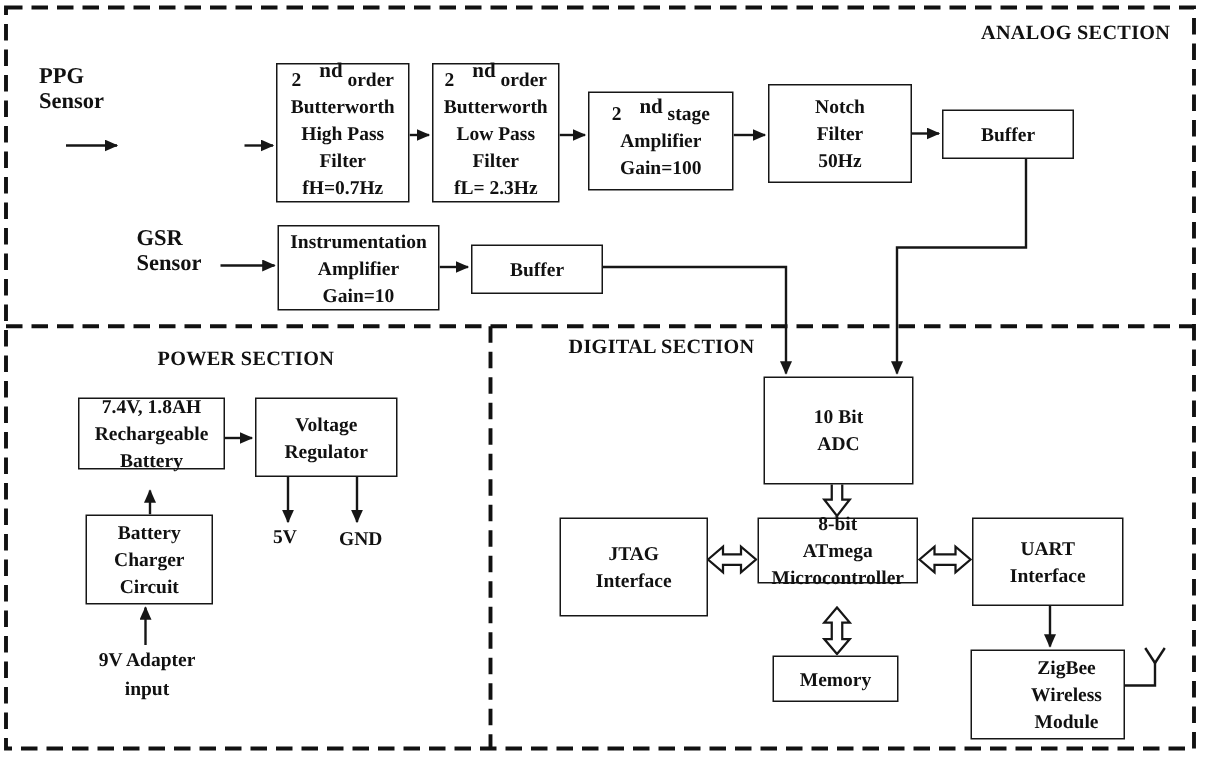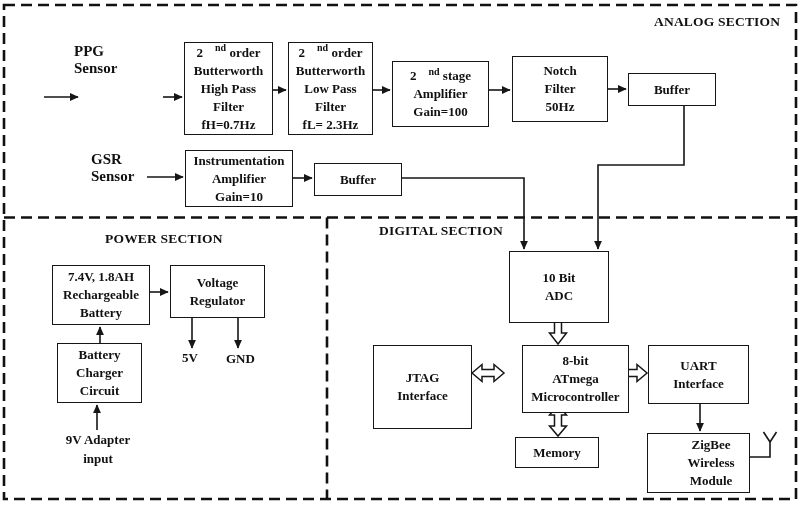--- a/index.html
+++ b/index.html
@@ -12,21 +12,21 @@
     position:absolute;box-sizing:border-box;border:1.7px solid #161616;background:#fff;
     display:flex;flex-direction:column;align-items:center;justify-content:center;
     text-align:center;font-weight:bold;font-size:13px;line-height:18px;
   }
   .pre{white-space:pre-line;}
   .lbl{position:absolute;font-weight:bold;white-space:pre-line;}
   .sensor-lbl{font-size:15px;line-height:17px;}
   .section-lbl{font-size:13.5px;letter-spacing:0.2px;}
   .pin-lbl{font-size:13px;}
   .adapter-lbl{font-size:13px;line-height:19px;text-align:center;}
-  sup{font-size:10px;line-height:0;vertical-align:super;margin-left:12px;}
+  sup{font-size:14px;line-height:0;vertical-align:super;margin-left:12px;}
 </style>
 </head>
 <body>
 
 <div id="stage">
 
   <svg id="wires" viewBox="0 0 803 505" xmlns="http://www.w3.org/2000/svg">
     <defs>
       <marker id="ah" markerWidth="11" markerHeight="10" refX="8.2" refY="4" orient="auto" markerUnits="userSpaceOnUse">
         <path d="M0,0 L9,4 L0,8 Z" fill="#161616"></path>
@@ -69,21 +69,21 @@
       <path d="M750,457 L770,457 L770,441"></path>
       <path d="M770,442 L763.5,432"></path>
       <path d="M770,442 L776.5,432"></path>
     </g>
   </svg>
 
   <div class="lbl section-lbl" style="left:606px;top:14px;margin-left:48px;">ANALOG SECTION</div>
   <div class="lbl section-lbl" style="left:105px;top:231px;">POWER SECTION</div>
   <div class="lbl section-lbl" style="left:379px;top:223px;">DIGITAL SECTION</div>
 
-  <div class="lbl sensor-lbl" style="left:26px;top:43px;margin-left:48px;">PPG
+  <div class="lbl sensor-lbl" style="left:26px;top:43px;">PPG
 Sensor</div>
   <div class="lbl sensor-lbl" style="left:91px;top:151px;">GSR
 Sensor</div>
   <div class="lbl adapter-lbl" style="left:63px;top:430px;width:70px;">9V Adapter
 input</div>
   <div class="lbl pin-lbl" style="left:182px;top:350px;">5V</div>
   <div class="lbl pin-lbl" style="left:226px;top:351px;">GND</div>
 
 
   <div class="box" style="left:184px;top:42px;width:89px;height:93px;">
@@ -121,21 +121,21 @@
   <div class="box" style="left:185px;top:150px;width:108px;height:57px;">
     <div class="pre">Instrumentation
 Amplifier
 Gain=10</div>
   </div>
 
   <div class="box" style="left:314px;top:163px;width:88px;height:33px;">
     <div class="pre">Buffer</div>
   </div>
 
-  <div class="box" style="left:52px;top:265px;width:98px;height:60px;">
+  <div class="box" style="left:52px;top:265px;width:98px;height:48px;">
     <div class="pre">7.4V, 1.8AH
 Rechargeable
 Battery</div>
   </div>
 
   <div class="box" style="left:170px;top:265px;width:95px;height:53px;">
     <div class="pre">Voltage
 Regulator</div>
   </div>
 
@@ -143,26 +143,26 @@
     <div class="pre">Battery
 Charger
 Circuit</div>
   </div>
 
   <div class="box" style="left:509px;top:251px;width:100px;height:72px;">
     <div class="pre">10 Bit
 ADC</div>
   </div>
 
-  <div class="box" style="left:373px;top:345px;width:99px;height:84px;">
+  <div class="box" style="left:373px;top:345px;width:99px;height:66px;">
     <div class="pre">JTAG
 Interface</div>
   </div>
 
-  <div class="box" style="left:522px;top:345px;width:107px;height:68px;">
+  <div class="box" style="left:505px;top:345px;width:107px;height:44px;">
     <div class="pre">8-bit
 ATmega
 Microcontroller</div>
   </div>
 
   <div class="box" style="left:648px;top:345px;width:101px;height:59px;">
     <div class="pre">UART
 Interface</div>
   </div>
 

